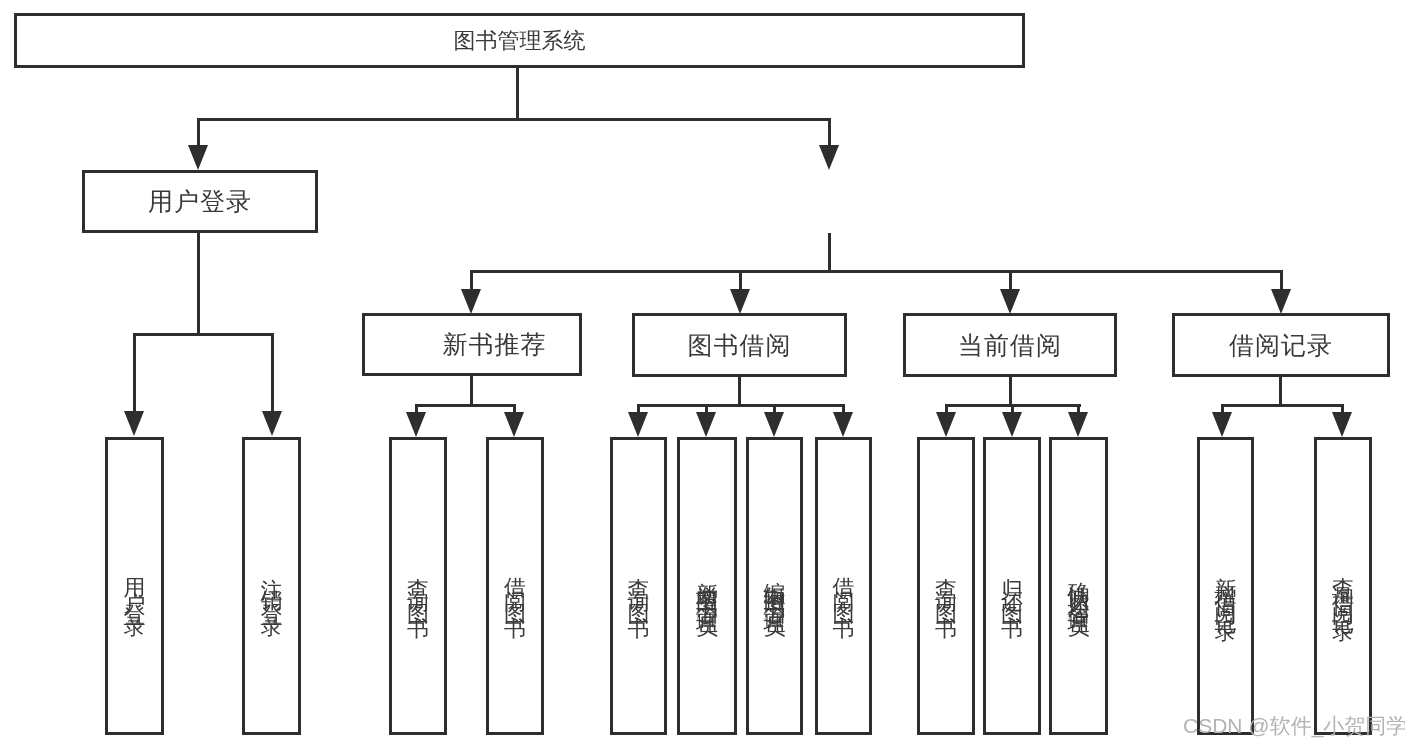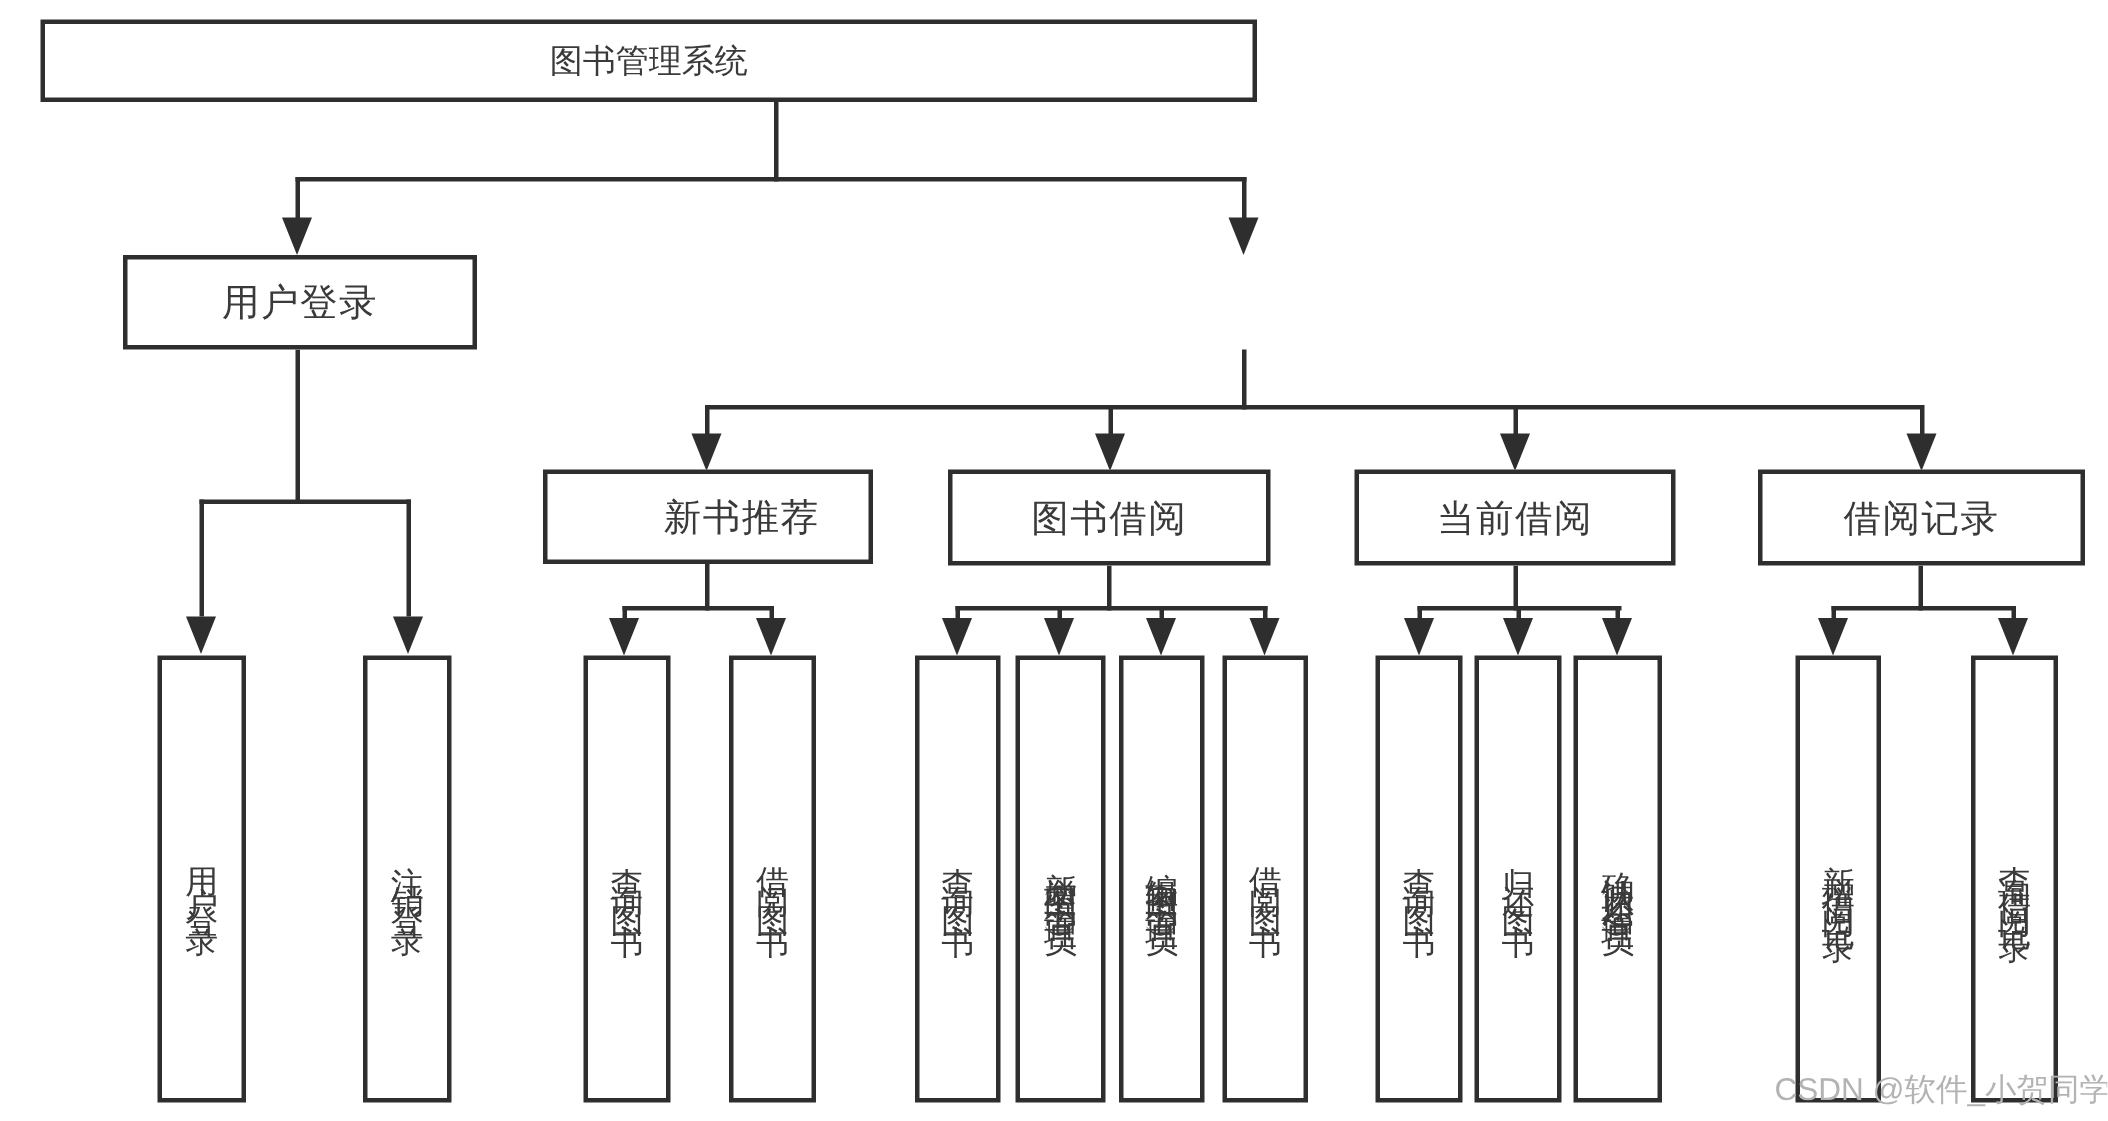--- a/index.html
+++ b/index.html
@@ -113,21 +113,21 @@
   <div class="v" style="left:1077px; top:404px; height:10px;"></div>
   <div class="arrow" style="left:1068px; top:412px;"></div>
 
   <div class="v" style="left:1279px; top:377px; height:30px;"></div>
   <div class="h" style="left:1221px; top:404px; width:123px;"></div>
   <div class="v" style="left:1221px; top:404px; height:10px;"></div>
   <div class="arrow" style="left:1212px; top:412px;"></div>
   <div class="v" style="left:1341px; top:404px; height:10px;"></div>
   <div class="arrow" style="left:1332px; top:412px;"></div>
 
-  <div class="node root" style="left:27px; top:13px; width:811px; height:55px;font-family:Liberation Serif, serif;">
+  <div class="node root" style="left:14px; top:13px; width:1011px; height:55px;font-family:Liberation Serif, serif;">
     <span>图书管理系统</span>
   </div>
 
   <div class="node hnode" style="left:82px; top:170px; width:236px; height:63px;">
     <span>用户登录</span>
   </div>
 
   <div class="node hnode" style="left:362px; top:313px; width:220px; height:63px;padding-left:45px;">
     <span>新书推荐</span>
   </div>

